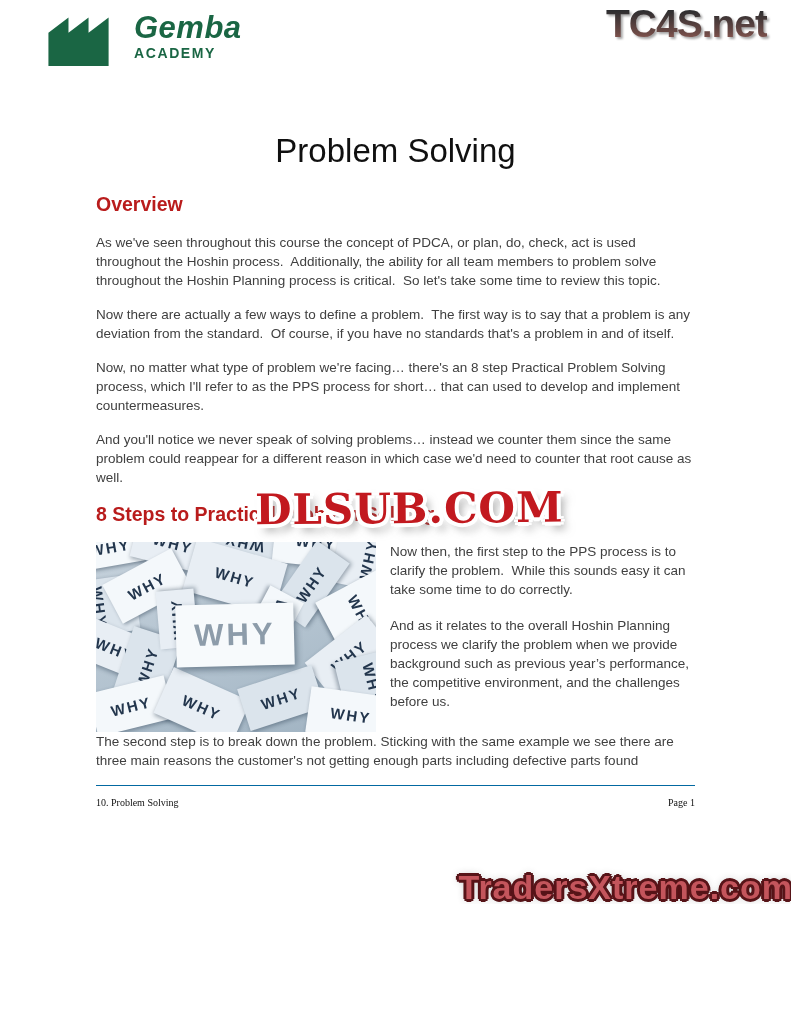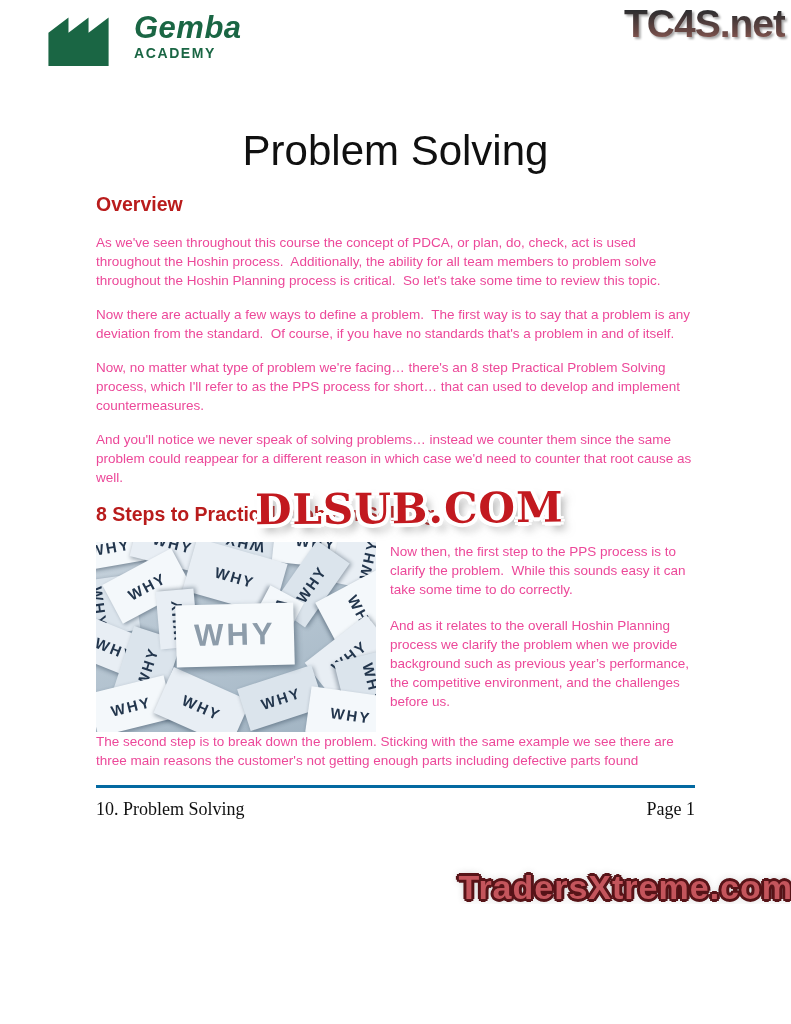--- a/index.html
+++ b/index.html
@@ -12,21 +12,21 @@
     color:#1b1b1b;
   }
   
   .logo{position:absolute;top:12px;left:48px;display:flex;align-items:flex-start;color:#1a6644;}
   .logo-icon{width:78px;height:54px;margin-right:8px;}
   .logo-text{display:flex;flex-direction:column;line-height:1;}
   .logo-brand{font-size:31px;font-weight:bold;font-style:italic;letter-spacing:.5px;}
   .logo-sub{font-size:14px;font-weight:bold;letter-spacing:1.6px;margin-top:3px;}
   
   .wm-top{
-    position:absolute;top:2px;right:6px;
+    position:absolute;top:2px;right:24px;
     font-size:39px;font-weight:bold;letter-spacing:-1px;
     color:#4a3a3c;
     background:linear-gradient(180deg,#2e2e30 20%,#6c4a46 70%,#a8645c 100%);
     -webkit-background-clip:text;background-clip:text;
     -webkit-text-fill-color:transparent;
     filter:drop-shadow(2px 2px 1px rgba(0,0,0,.35)) drop-shadow(0 0 2px rgba(255,255,255,.6));
   }
   .wm-center{
     position:absolute;left:255px;top:484px;
     font-family:"DejaVu Serif",serif;
@@ -46,31 +46,31 @@
     text-shadow:
       -2px -2px 0 #571418, 2px -2px 0 #571418, -2px 2px 0 #571418, 2px 2px 0 #571418,
       0 -3px 0 #571418, 0 3px 0 #571418, -3px 0 0 #571418, 3px 0 0 #571418,
       0 0 9px rgba(150,150,150,.9);
     z-index:5;
   }
   
   .content{padding:0 96px;}
   .doc-title{
     padding-top:128px;margin:0 0 18px;
-    font-size:42px;line-height:46px;font-weight:400;
+    font-size:33px;line-height:46px;font-weight:400;
     text-align:center;color:#101010;letter-spacing:0;
   }
   .h-green{
     font-size:19.5px;line-height:24px;margin:0 0 17px;
     font-weight:bold;color:#b91c1c;
   }
   .h-green.second{margin-top:8px;margin-bottom:16px;}
   p.body{
     font-size:13.5px;line-height:19px;margin:0 0 15px;
-    white-space:pre-wrap;color:#ec4899;
+    white-space:pre-wrap;color:#404040;
   }
   p.body.wrapped{margin-bottom:17px;}
   
   .why-box{
     float:left;
     width:280px;height:190px;
     margin:0 14px 0 0;
     position:relative;overflow:hidden;
     background:linear-gradient(160deg,#c6d2dc 0%,#b2c2cf 55%,#9fb2c1 100%);
   }
@@ -88,25 +88,25 @@
     position:absolute;left:80px;top:62px;width:118px;height:62px;
     background:#f7fafc;z-index:3;transform:rotate(-1.5deg);
     display:flex;align-items:center;justify-content:center;
     font-weight:bold;font-size:31px;letter-spacing:3px;color:#8d9caa;
     box-shadow:2px 3px 6px rgba(25,45,65,.45);
   }
   .clear{clear:both;}
   
   .footer{
     margin-top:4px;
-    border-top:3px solid #0369a1;
+    border-top:1px solid #0369a1;
     padding-top:11px;
     display:flex;justify-content:space-between;align-items:baseline;
     font-family:"Liberation Serif",serif;
-    font-size:18px;color:#101010;
+    font-size:10px;color:#101010;
   }
   .footer .right{}
 </style>
 </head>
 <body>
 
 <div class="page">
 
   <div class="logo">
     <svg class="logo-icon" viewBox="0 0 100 70" aria-hidden="true">

